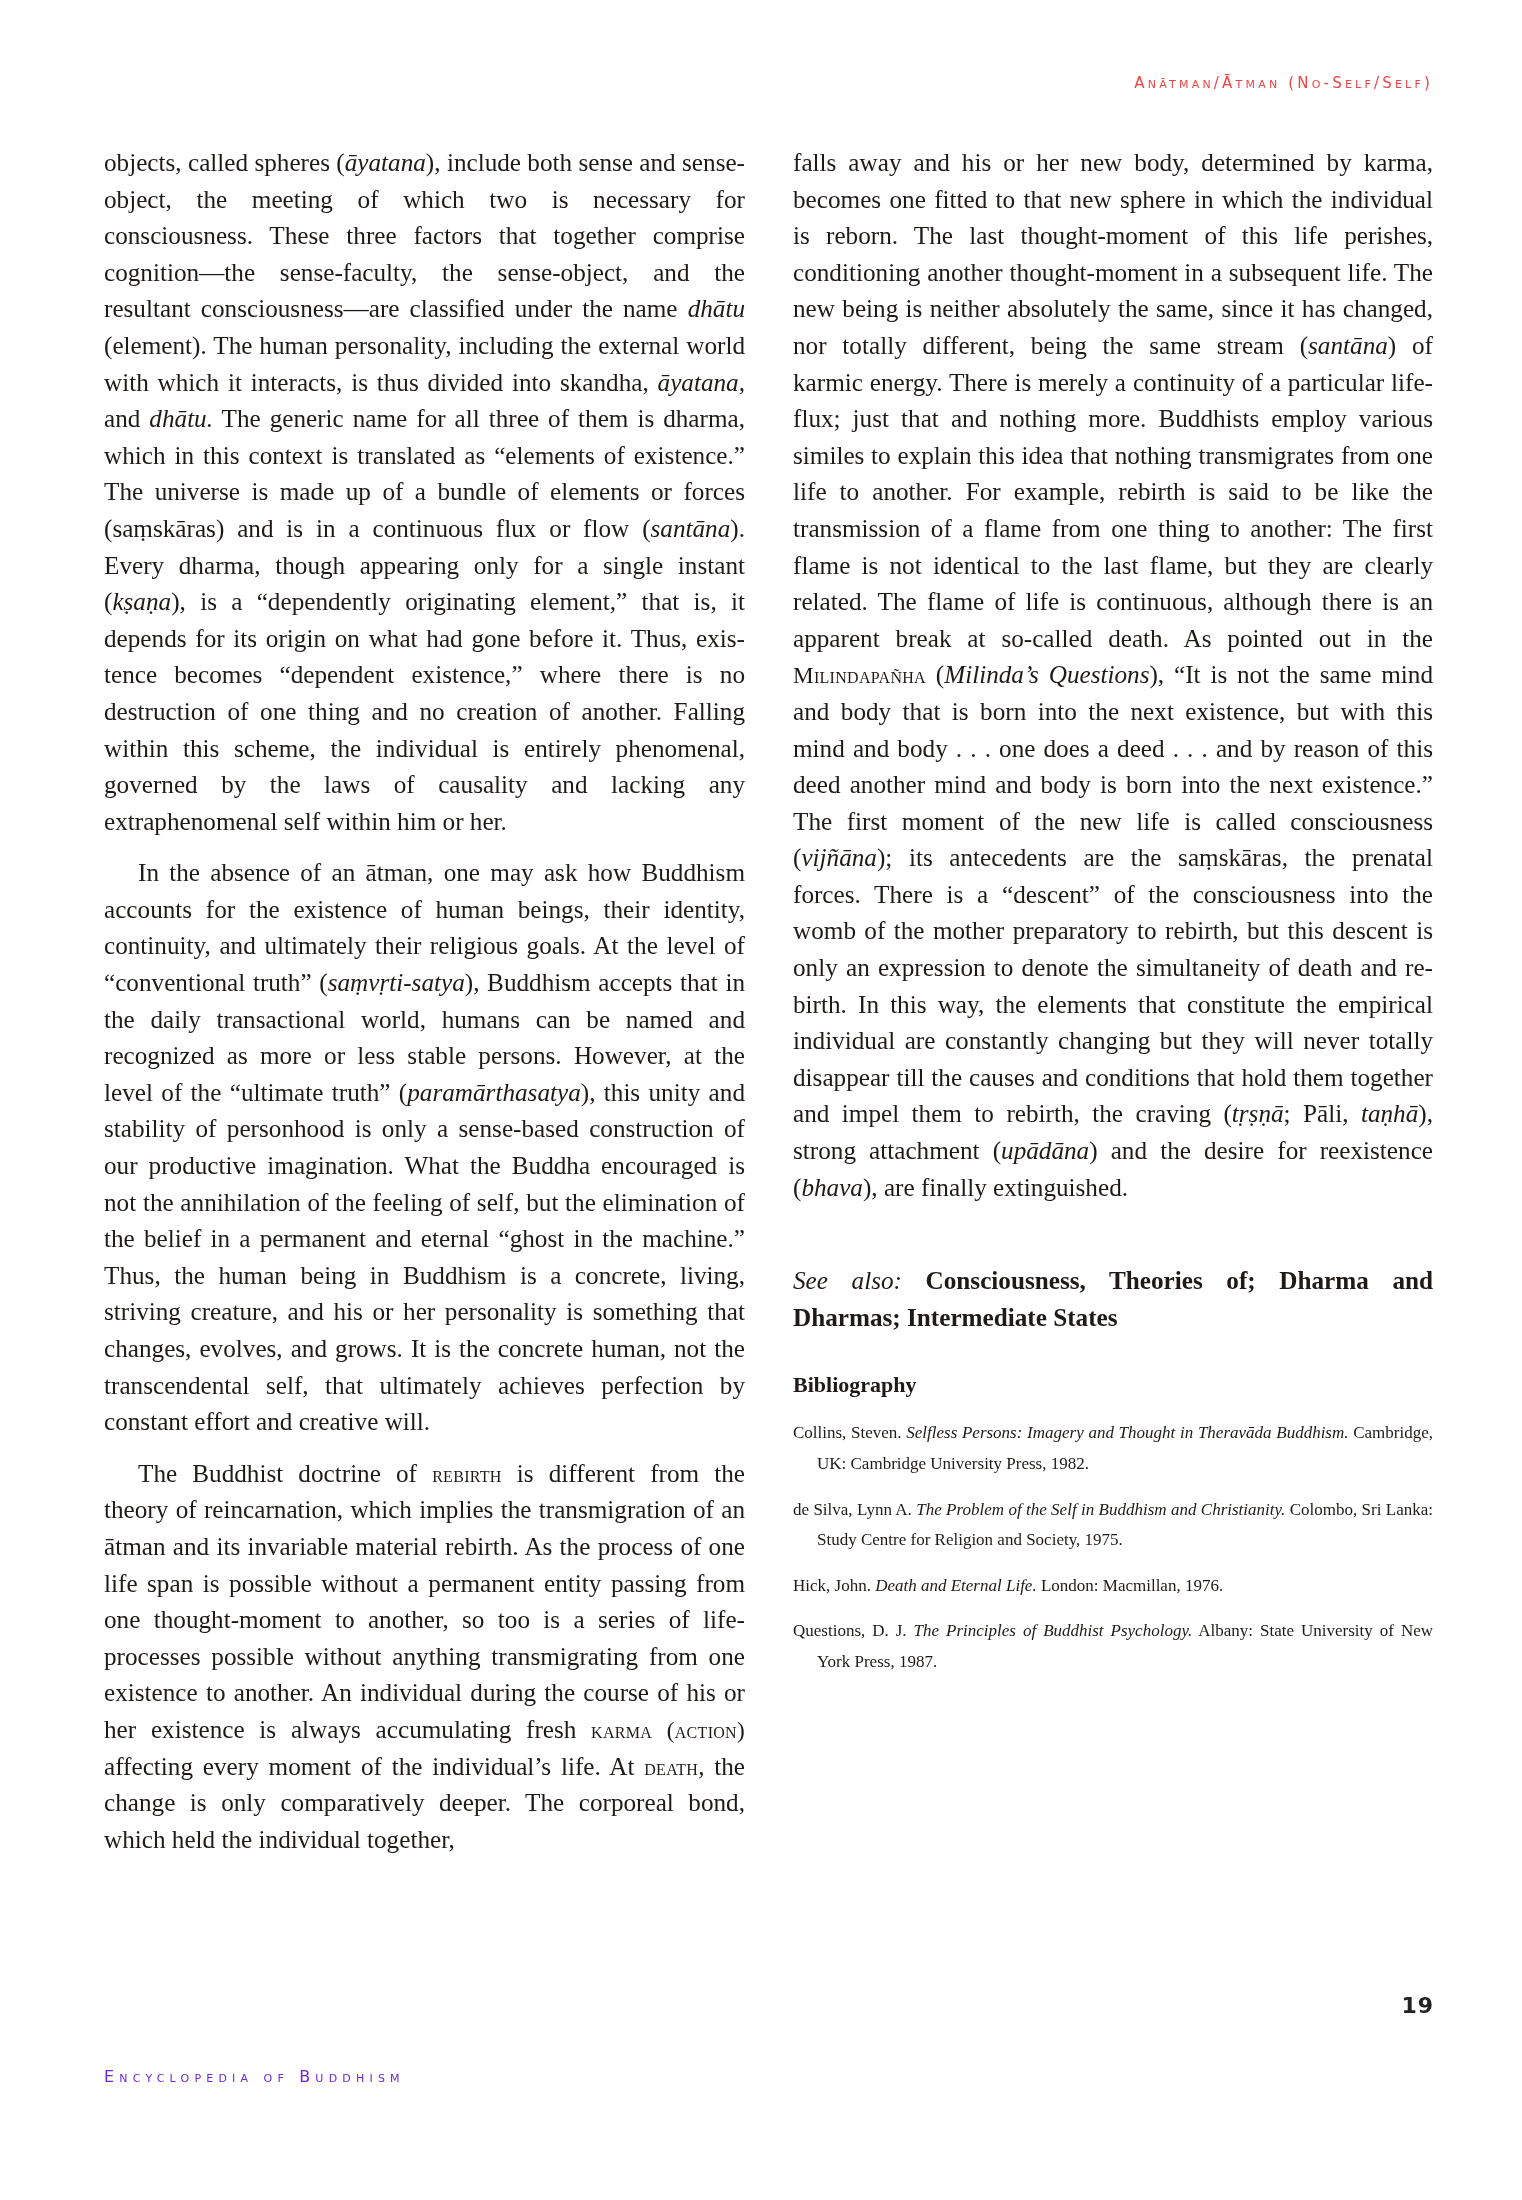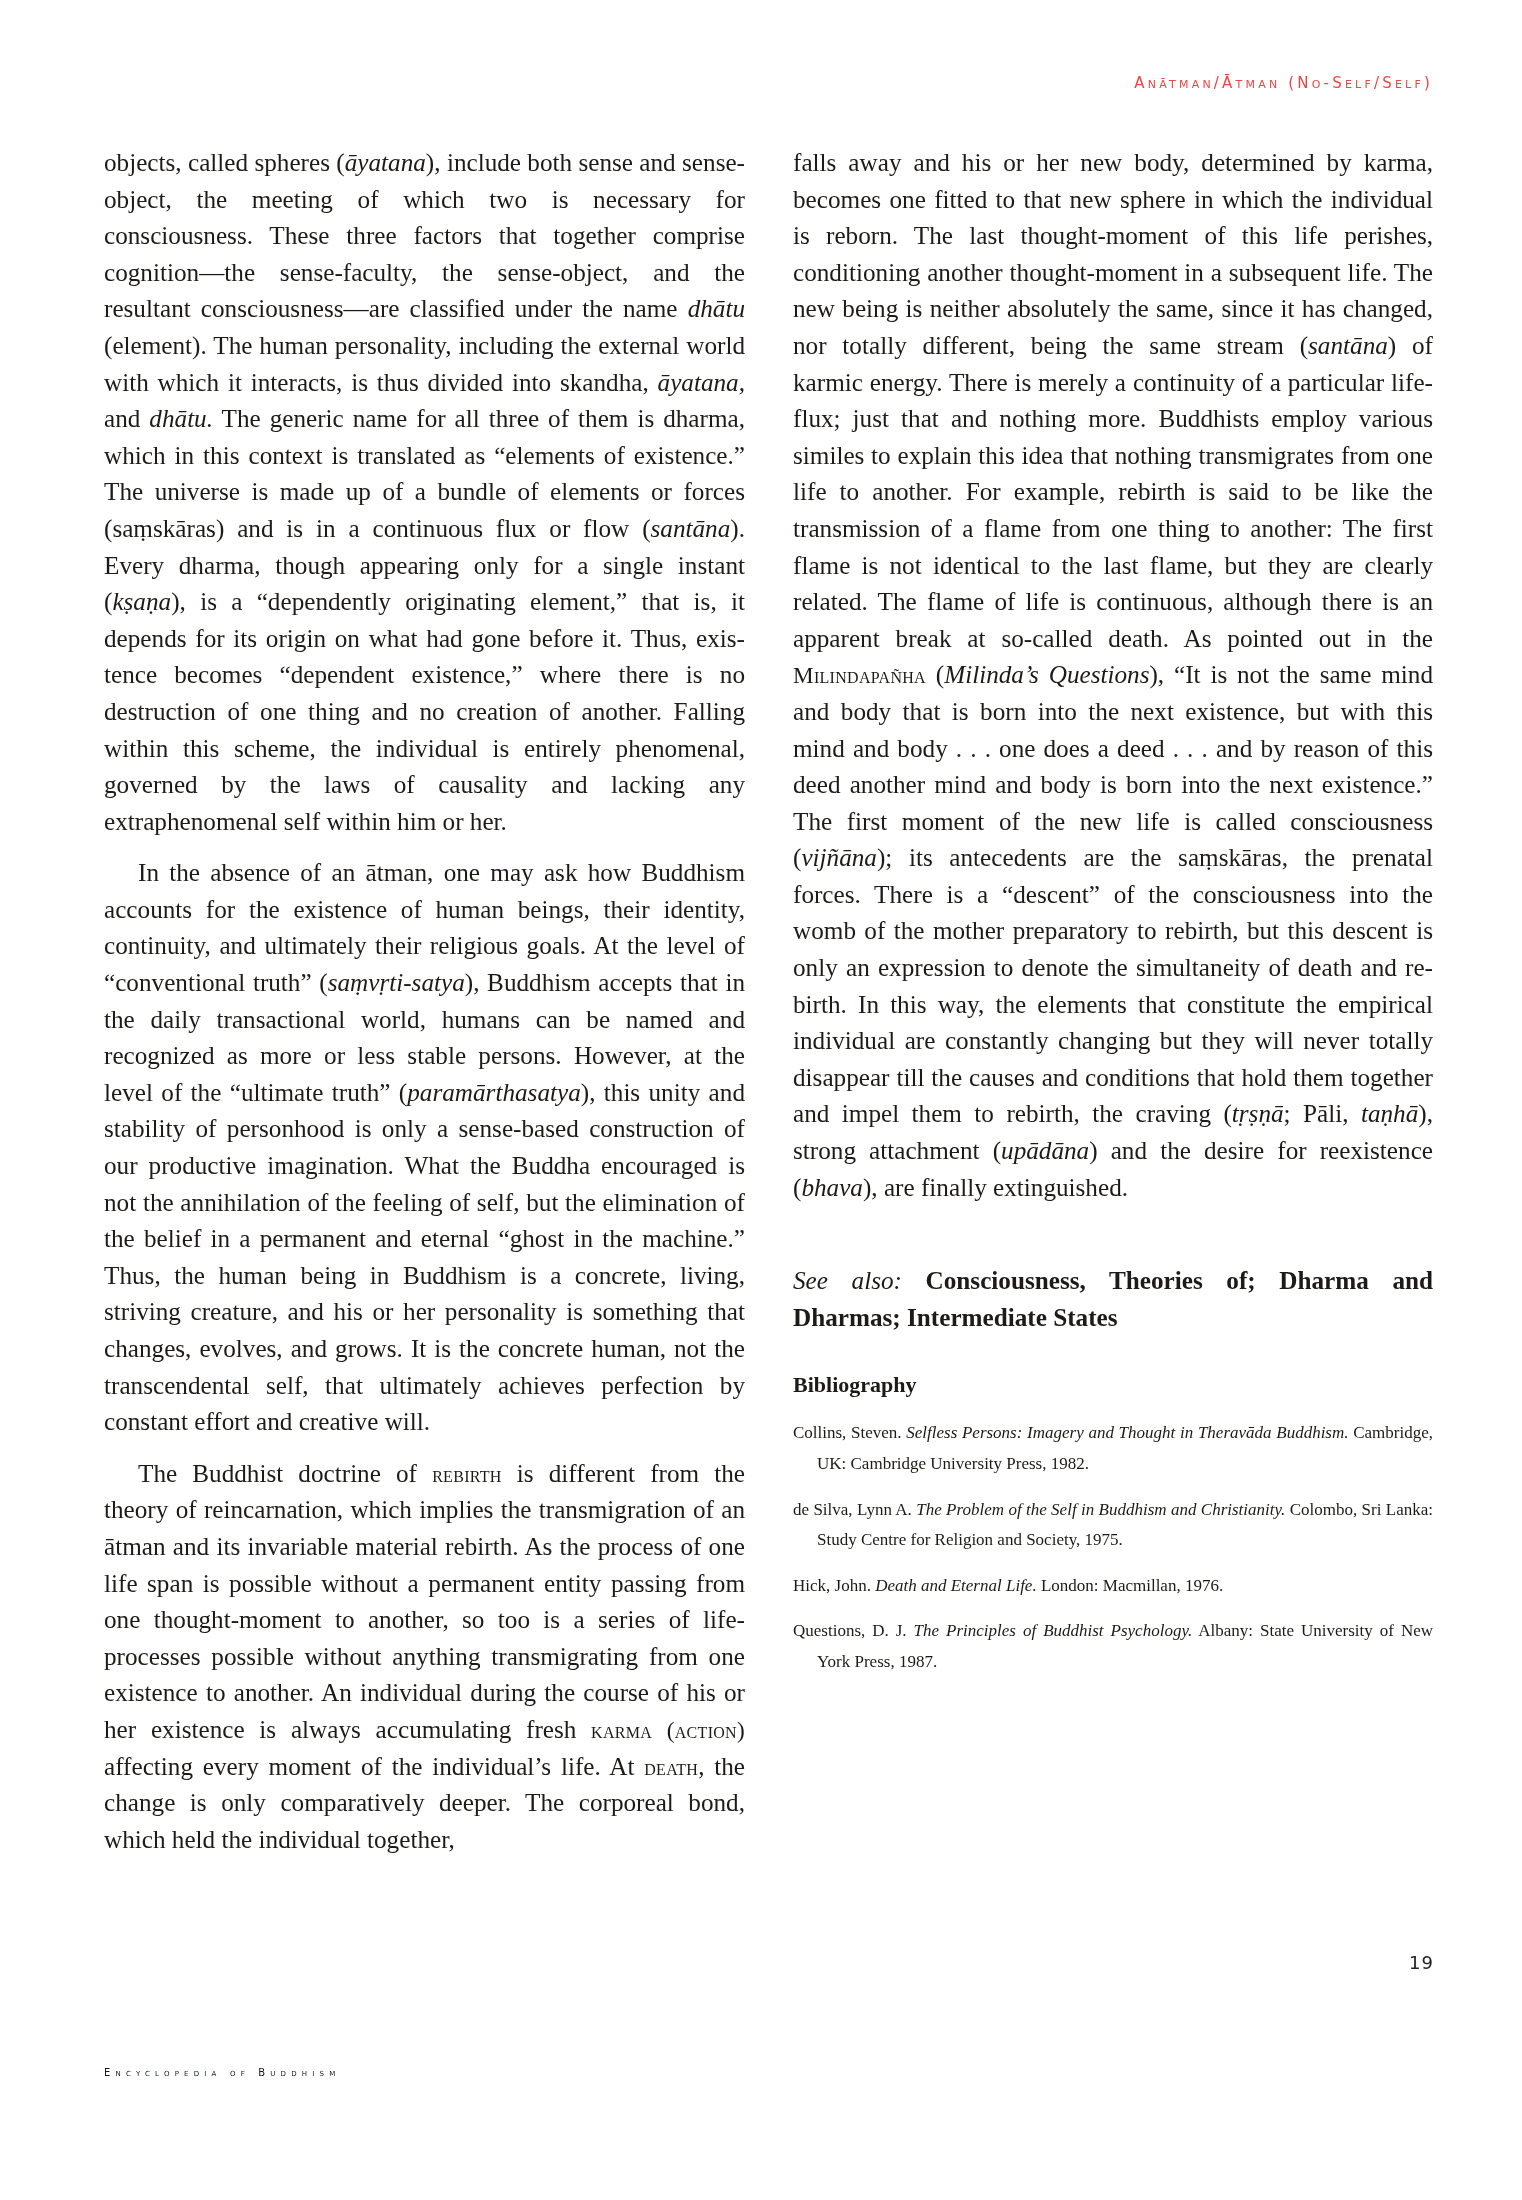--- a/index.html
+++ b/index.html
@@ -35,27 +35,27 @@
   }
   .bib-list { margin-top: 18px; }
   .bib-entry {
     font-size: 17px; line-height: 30.6px;
     padding-left: 24px; text-indent: -24px;
     text-align: justify; margin: 0 0 21px 0;
   }
   .footer-left {
     position: absolute; top: 2067px; left: 104px;
     font-family: "DejaVu Sans", "Liberation Sans", sans-serif;
-    font-size: 10px; letter-spacing: 5.2px; font-variant: small-caps;
-    color: #0f172a;
+    font-size: 16px; letter-spacing: 5.2px; font-variant: small-caps;
+    color: #6d28d9;
   }
   .footer-right {
-    position: absolute; top: 1952px; right: 88px;
+    position: absolute; top: 1993px; right: 88px;
     font-family: "DejaVu Sans", "Liberation Sans", sans-serif;
-    font-size: 18px; letter-spacing: 1px; color: #222;
+    font-size: 22px; letter-spacing: 1px; color: #222; font-weight: bold;
   }
 </style>
 </head>
 <body>
 
 <div class="running-head">Anātman/Ātman (No-Self/Self)</div>
 
 <div class="column col-left">
     <p>objects, called spheres (<i>āyatana</i>), include both sense and sense-object, the meeting of which two is neces­sary for consciousness. These three factors that to­gether comprise cognition—the sense-faculty, the sense-object, and the resultant consciousness—are classified under the name <i>dhātu</i> (element). The human personality, including the external world with which it interacts, is thus divided into skandha, <i>āyatana,</i> and <i>dhātu.</i> The generic name for all three of them is dharma, which in this context is translated as “ele­ments of existence.” The universe is made up of a bun­dle of elements or forces (saṃskāras) and is in a continuous flux or flow (<i>santāna</i>). Every dharma, though appearing only for a single instant (<i>kṣaṇa</i>), is a “dependently originating element,” that is, it depends for its origin on what had gone before it. Thus, exis­tence becomes “dependent existence,” where there is no destruction of one thing and no creation of another. Falling within this scheme, the individual is entirely phenomenal, governed by the laws of causality and lacking any extraphenomenal self within him or her.</p>
     <p class="indent">In the absence of an ātman, one may ask how Bud­dhism accounts for the existence of human beings, their identity, continuity, and ultimately their religious goals. At the level of “conventional truth” (<i>saṃvṛti-satya</i>), Buddhism accepts that in the daily transactional world, humans can be named and recognized as more or less stable persons. However, at the level of the “ul­timate truth” (<i>paramārthasatya</i>), this unity and stabil­ity of personhood is only a sense-based construction of our productive imagination. What the Buddha en­couraged is not the annihilation of the feeling of self, but the elimination of the belief in a permanent and eternal “ghost in the machine.” Thus, the human be­ing in Buddhism is a concrete, living, striving creature, and his or her personality is something that changes, evolves, and grows. It is the concrete human, not the transcendental self, that ultimately achieves perfection by constant effort and creative will.</p>

